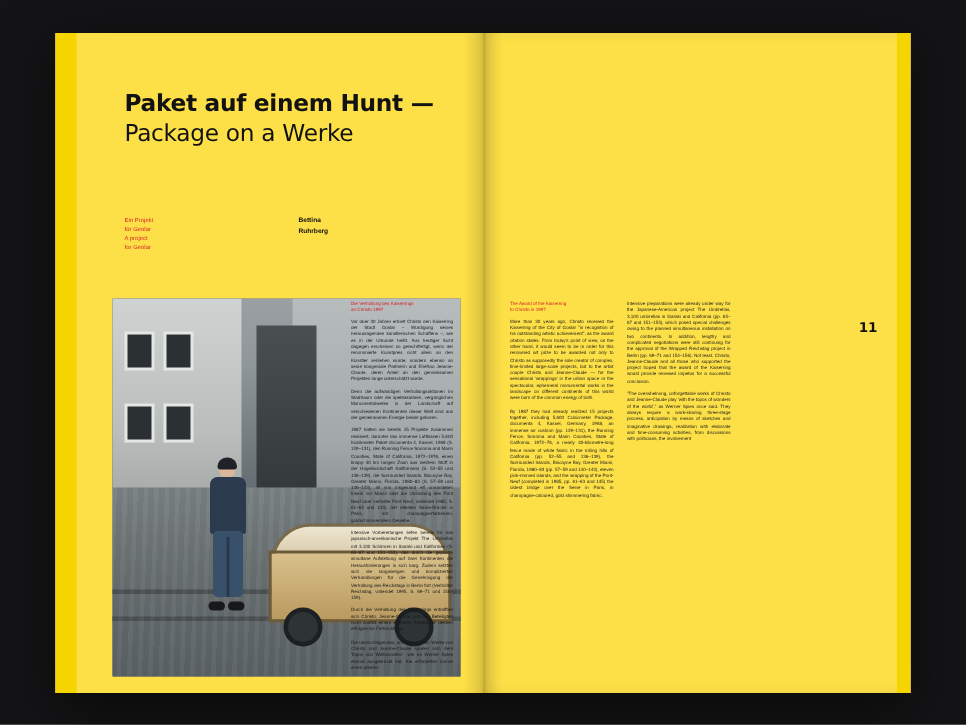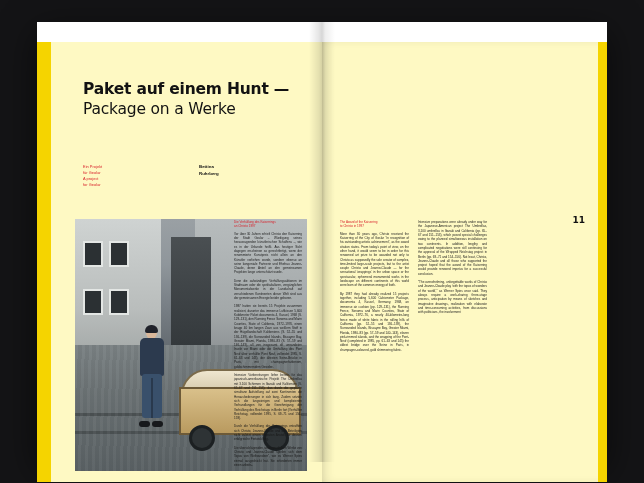--- a/index.html
+++ b/index.html
@@ -11,21 +11,21 @@
   }
   .stage{position:relative;width:644px;height:483px;background:#141416;}
 
   
   .spread{
     position:absolute;left:37px;top:22px;width:570px;height:440px;
     background:#ffffff;
     box-shadow:0 10px 34px rgba(0,0,0,.55);
     display:flex;
   }
-  .page{position:relative;height:100%;background:#fef9c3;overflow:hidden;margin-top:20px;}
+  .page{position:relative;height:100%;background:#fde047;overflow:hidden;}
   .page.left{width:285px;}
   .page.right{width:285px;box-shadow:inset 6px 0 14px -8px rgba(0,0,0,.28);}
 
   
   .gutter{
     position:absolute;left:50%;top:0;width:26px;height:100%;
     transform:translateX(-50%);
     background:linear-gradient(to right, rgba(0,0,0,0) 0%, rgba(0,0,0,.10) 38%, rgba(0,0,0,.16) 50%, rgba(0,0,0,.07) 62%, rgba(0,0,0,0) 100%);
     pointer-events:none;z-index:6;
   }
@@ -148,21 +148,21 @@
     display:flex;gap:9px;
   }
   .en-col{width:69px;}
   .en-head{
     font-size:3.05px;line-height:1.42;color:#d8202a;margin:0 0 3px 0;
   }
   .en-col p{
     margin:0 0 4px 0;font-size:3.05px;line-height:1.42;color:#1a1a1a;text-align:justify;
   }
   .folio{
-    position:absolute;right:22px;top:173px;
+    position:absolute;right:22px;top:192px;
     font-family:"DejaVu Sans", sans-serif;
     font-size:9px;font-weight:700;color:#121212;text-align:right;
   }
 </style>
 </head>
 <body>
 
 <div class="stage">
 
   <div class="spread">

